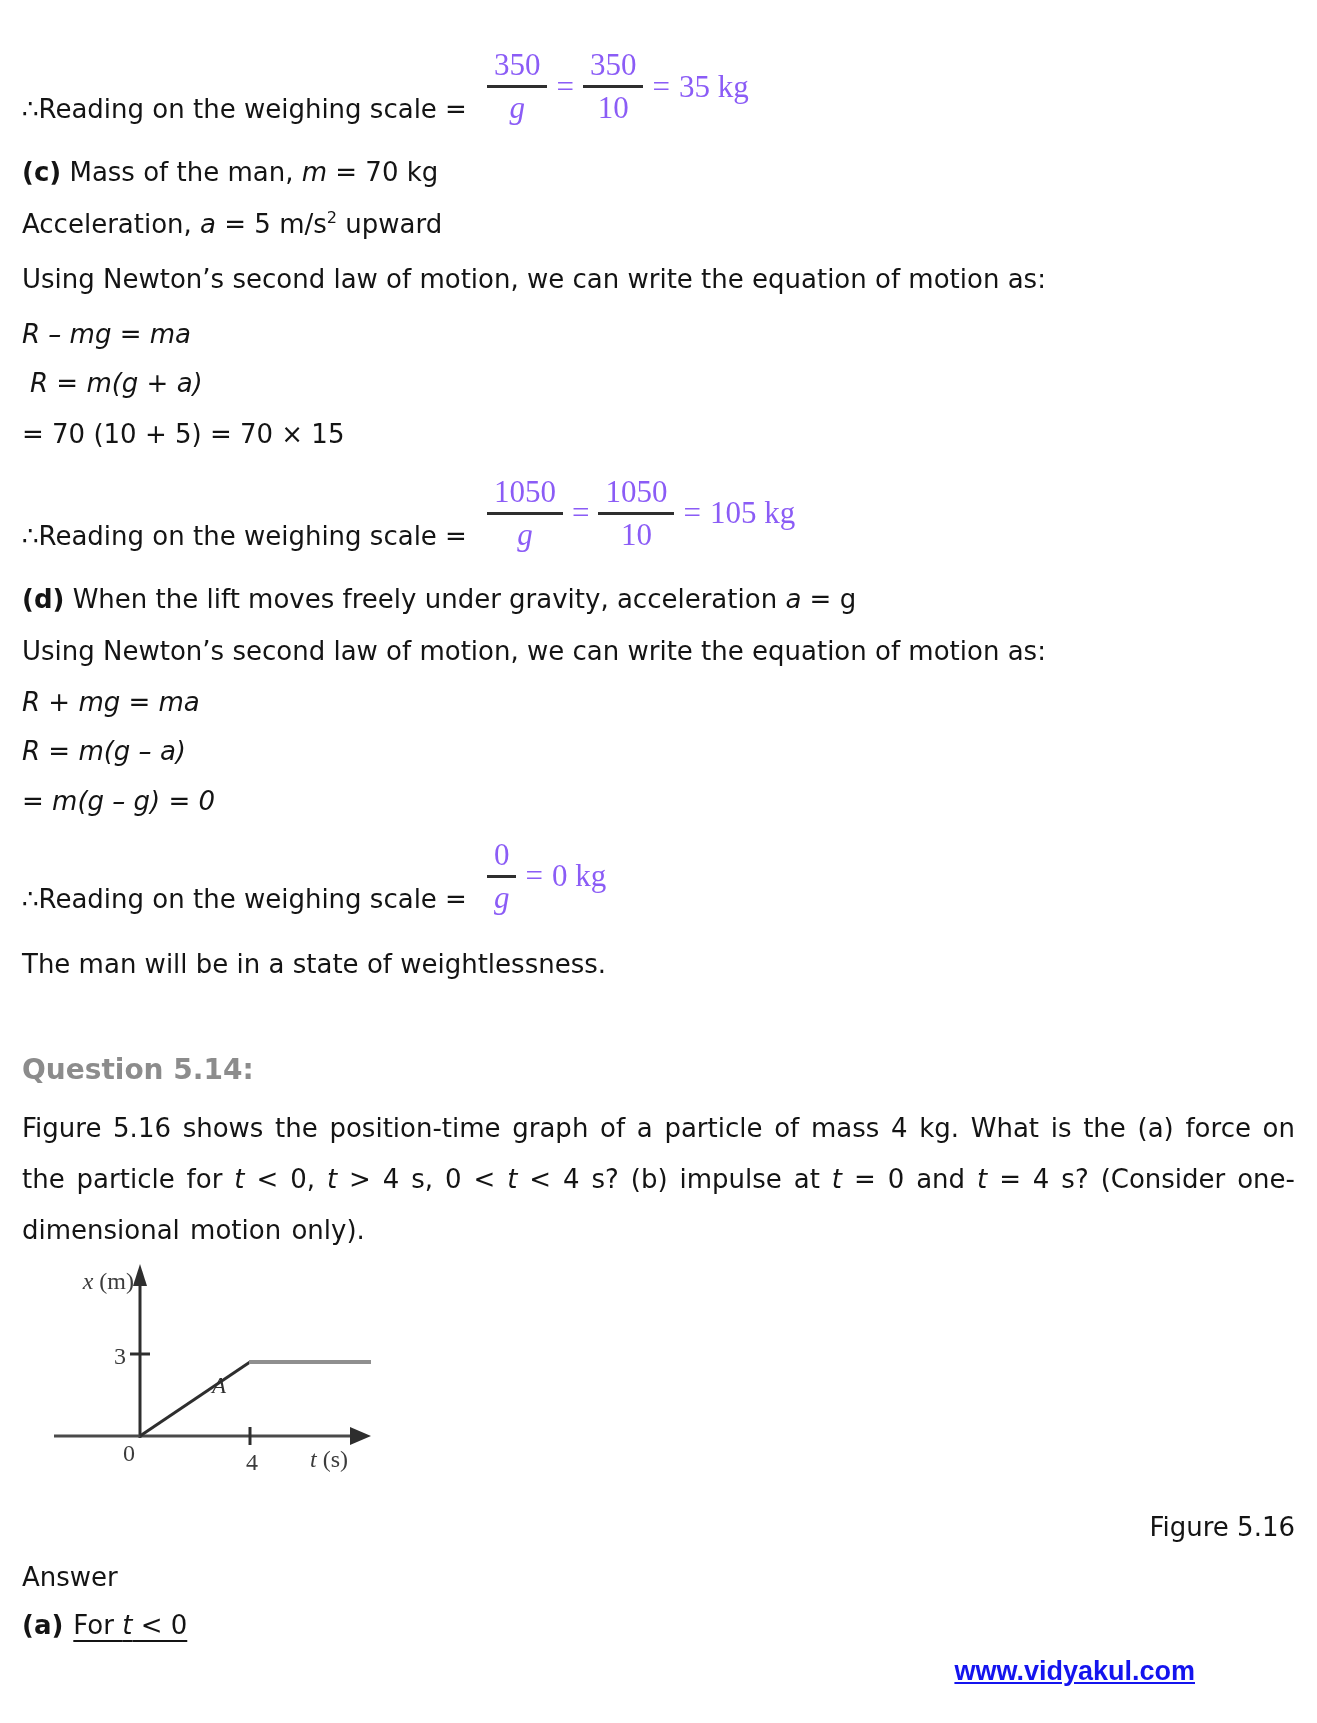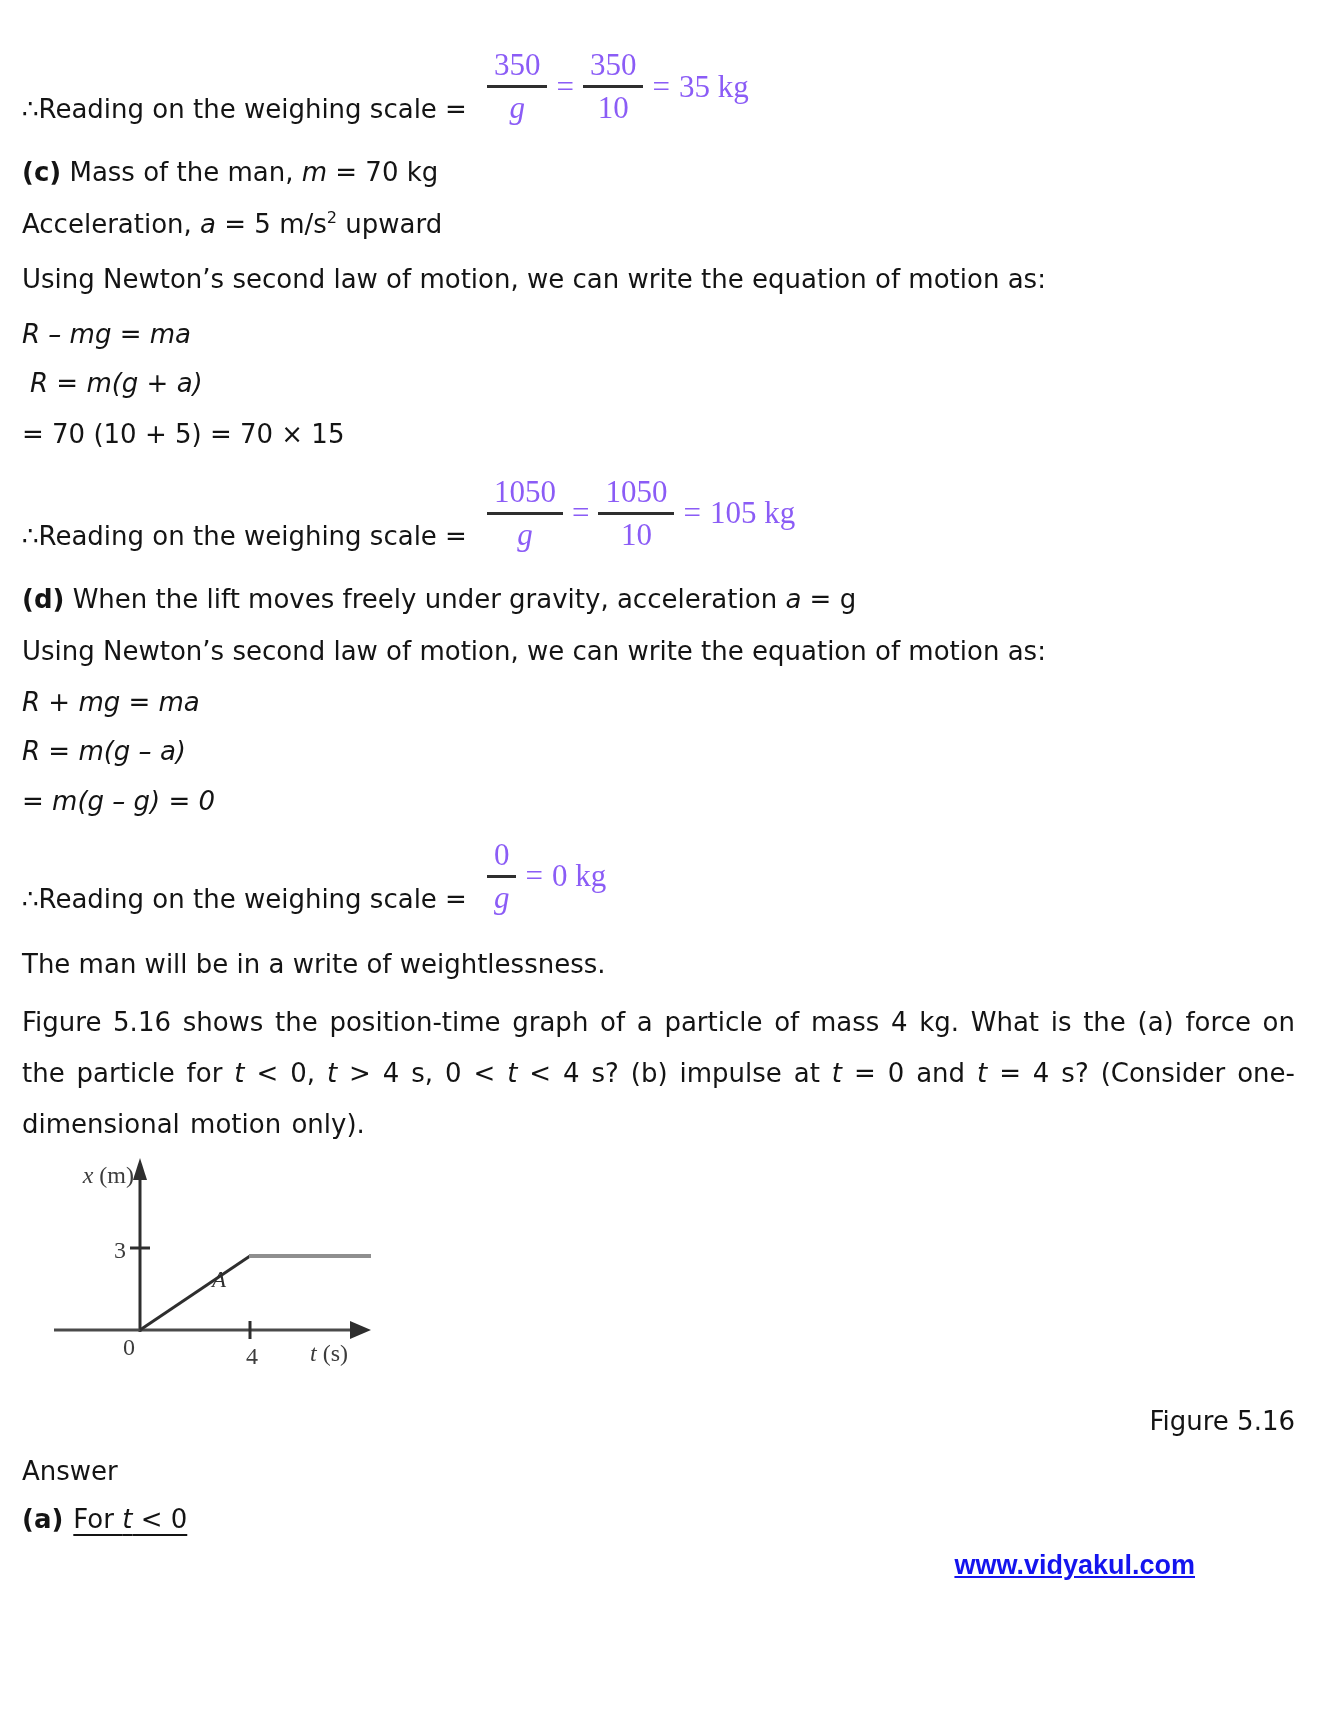--- a/index.html
+++ b/index.html
@@ -148,22 +148,23 @@
       <span class="frac">
         <span class="nm">0</span>
         <span class="br"></span>
         <span class="dn i">g</span>
       </span>
       <span>=</span>
       <span>0 kg</span>
     </span>
   </div>
 
-  <div class="line mt-wl">The man will be in a write of weightlessness.</div>
-
+  <div class="line mt-wl">The man will be in a state of weightlessness.</div>
+
+  <div class="qheading" style="color:#8c8c8c;">Question 5.14:</div>
 
   <p class="qpara"><span>Figure 5.16 shows the position-time graph of a particle of mass 4 kg. What is the (a) force on the particle for </span><span class="i">t</span><span> &lt; 0, </span><span class="i">t</span><span> &gt; 4 s, 0 &lt; </span><span class="i">t</span><span> &lt; 4 s? (b) impulse at </span><span class="i">t</span><span> = 0 and </span><span class="i">t</span><span> = 4 s? (Consider one-dimensional motion only).</span></p>
 
   <div class="graph-wrap">
     <svg width="350" height="215" viewBox="0 0 350 215">
 
       <line x1="102" y1="24" x2="102" y2="180" stroke="#2e2e2e" stroke-width="3"></line>
       <polygon points="102,6 95,28 109,28" fill="#2e2e2e"></polygon>
 
       <line x1="16" y1="178" x2="316" y2="178" stroke="#4a4a4a" stroke-width="3"></line>

